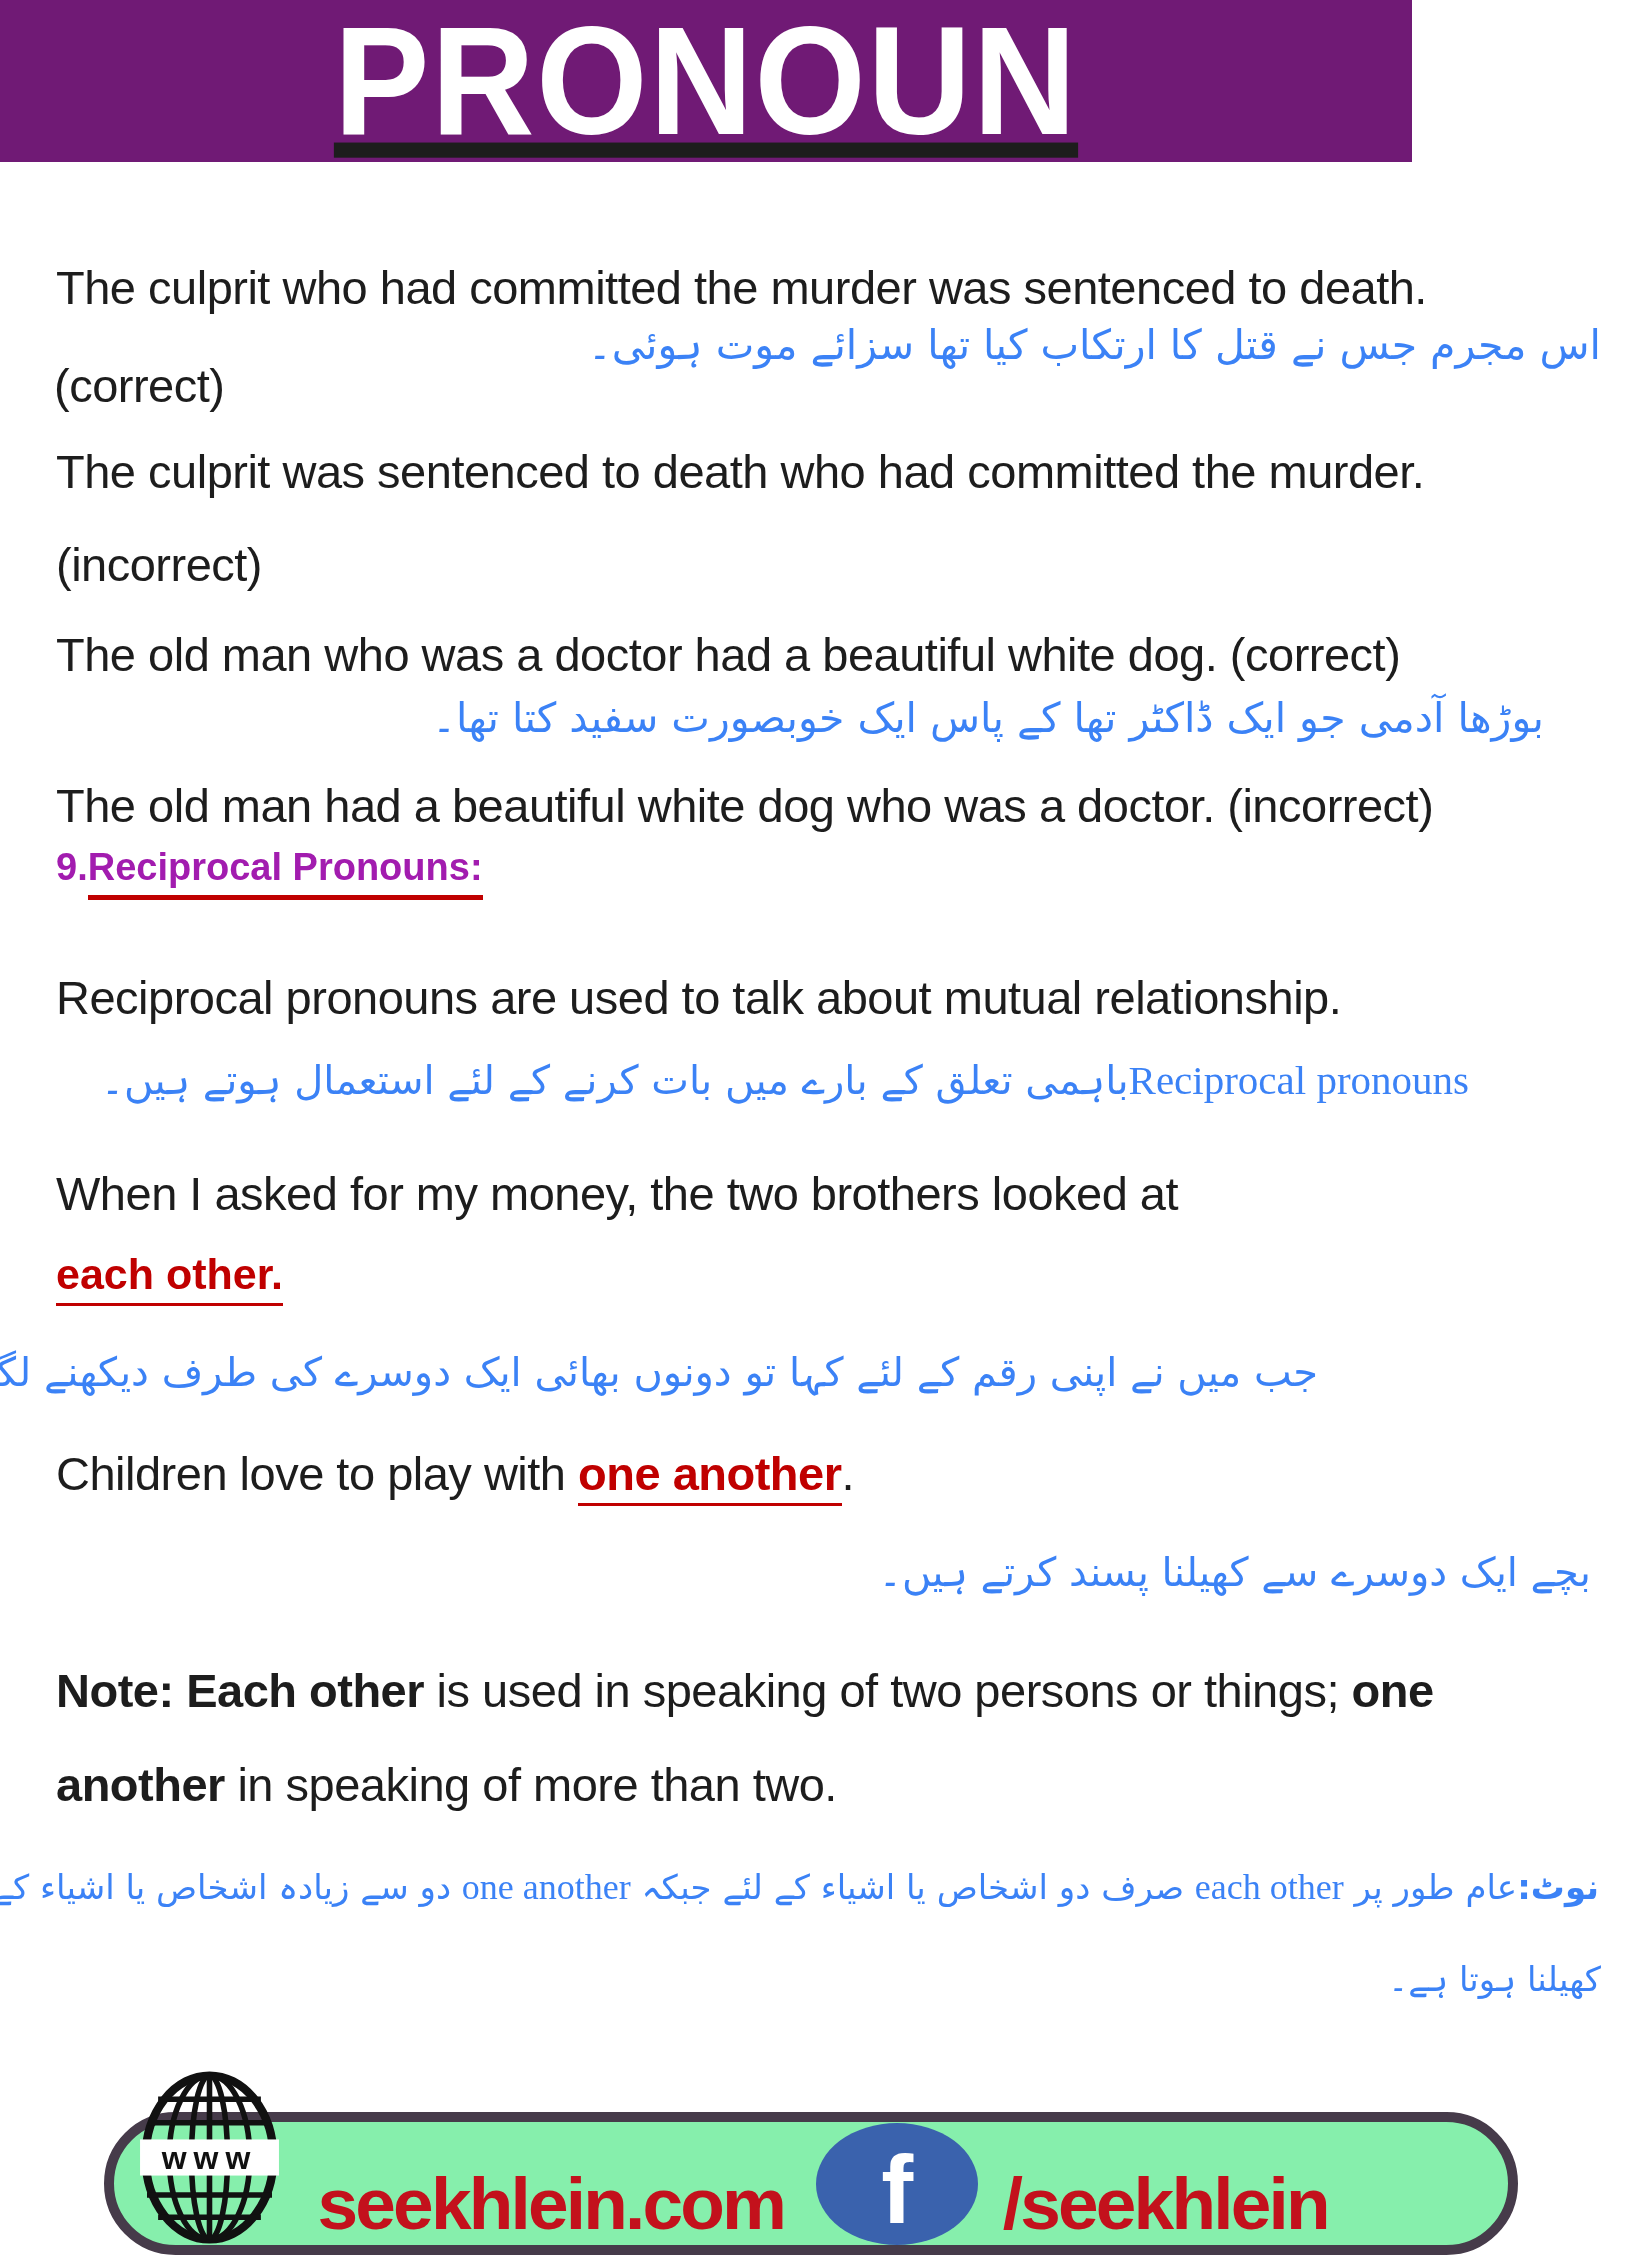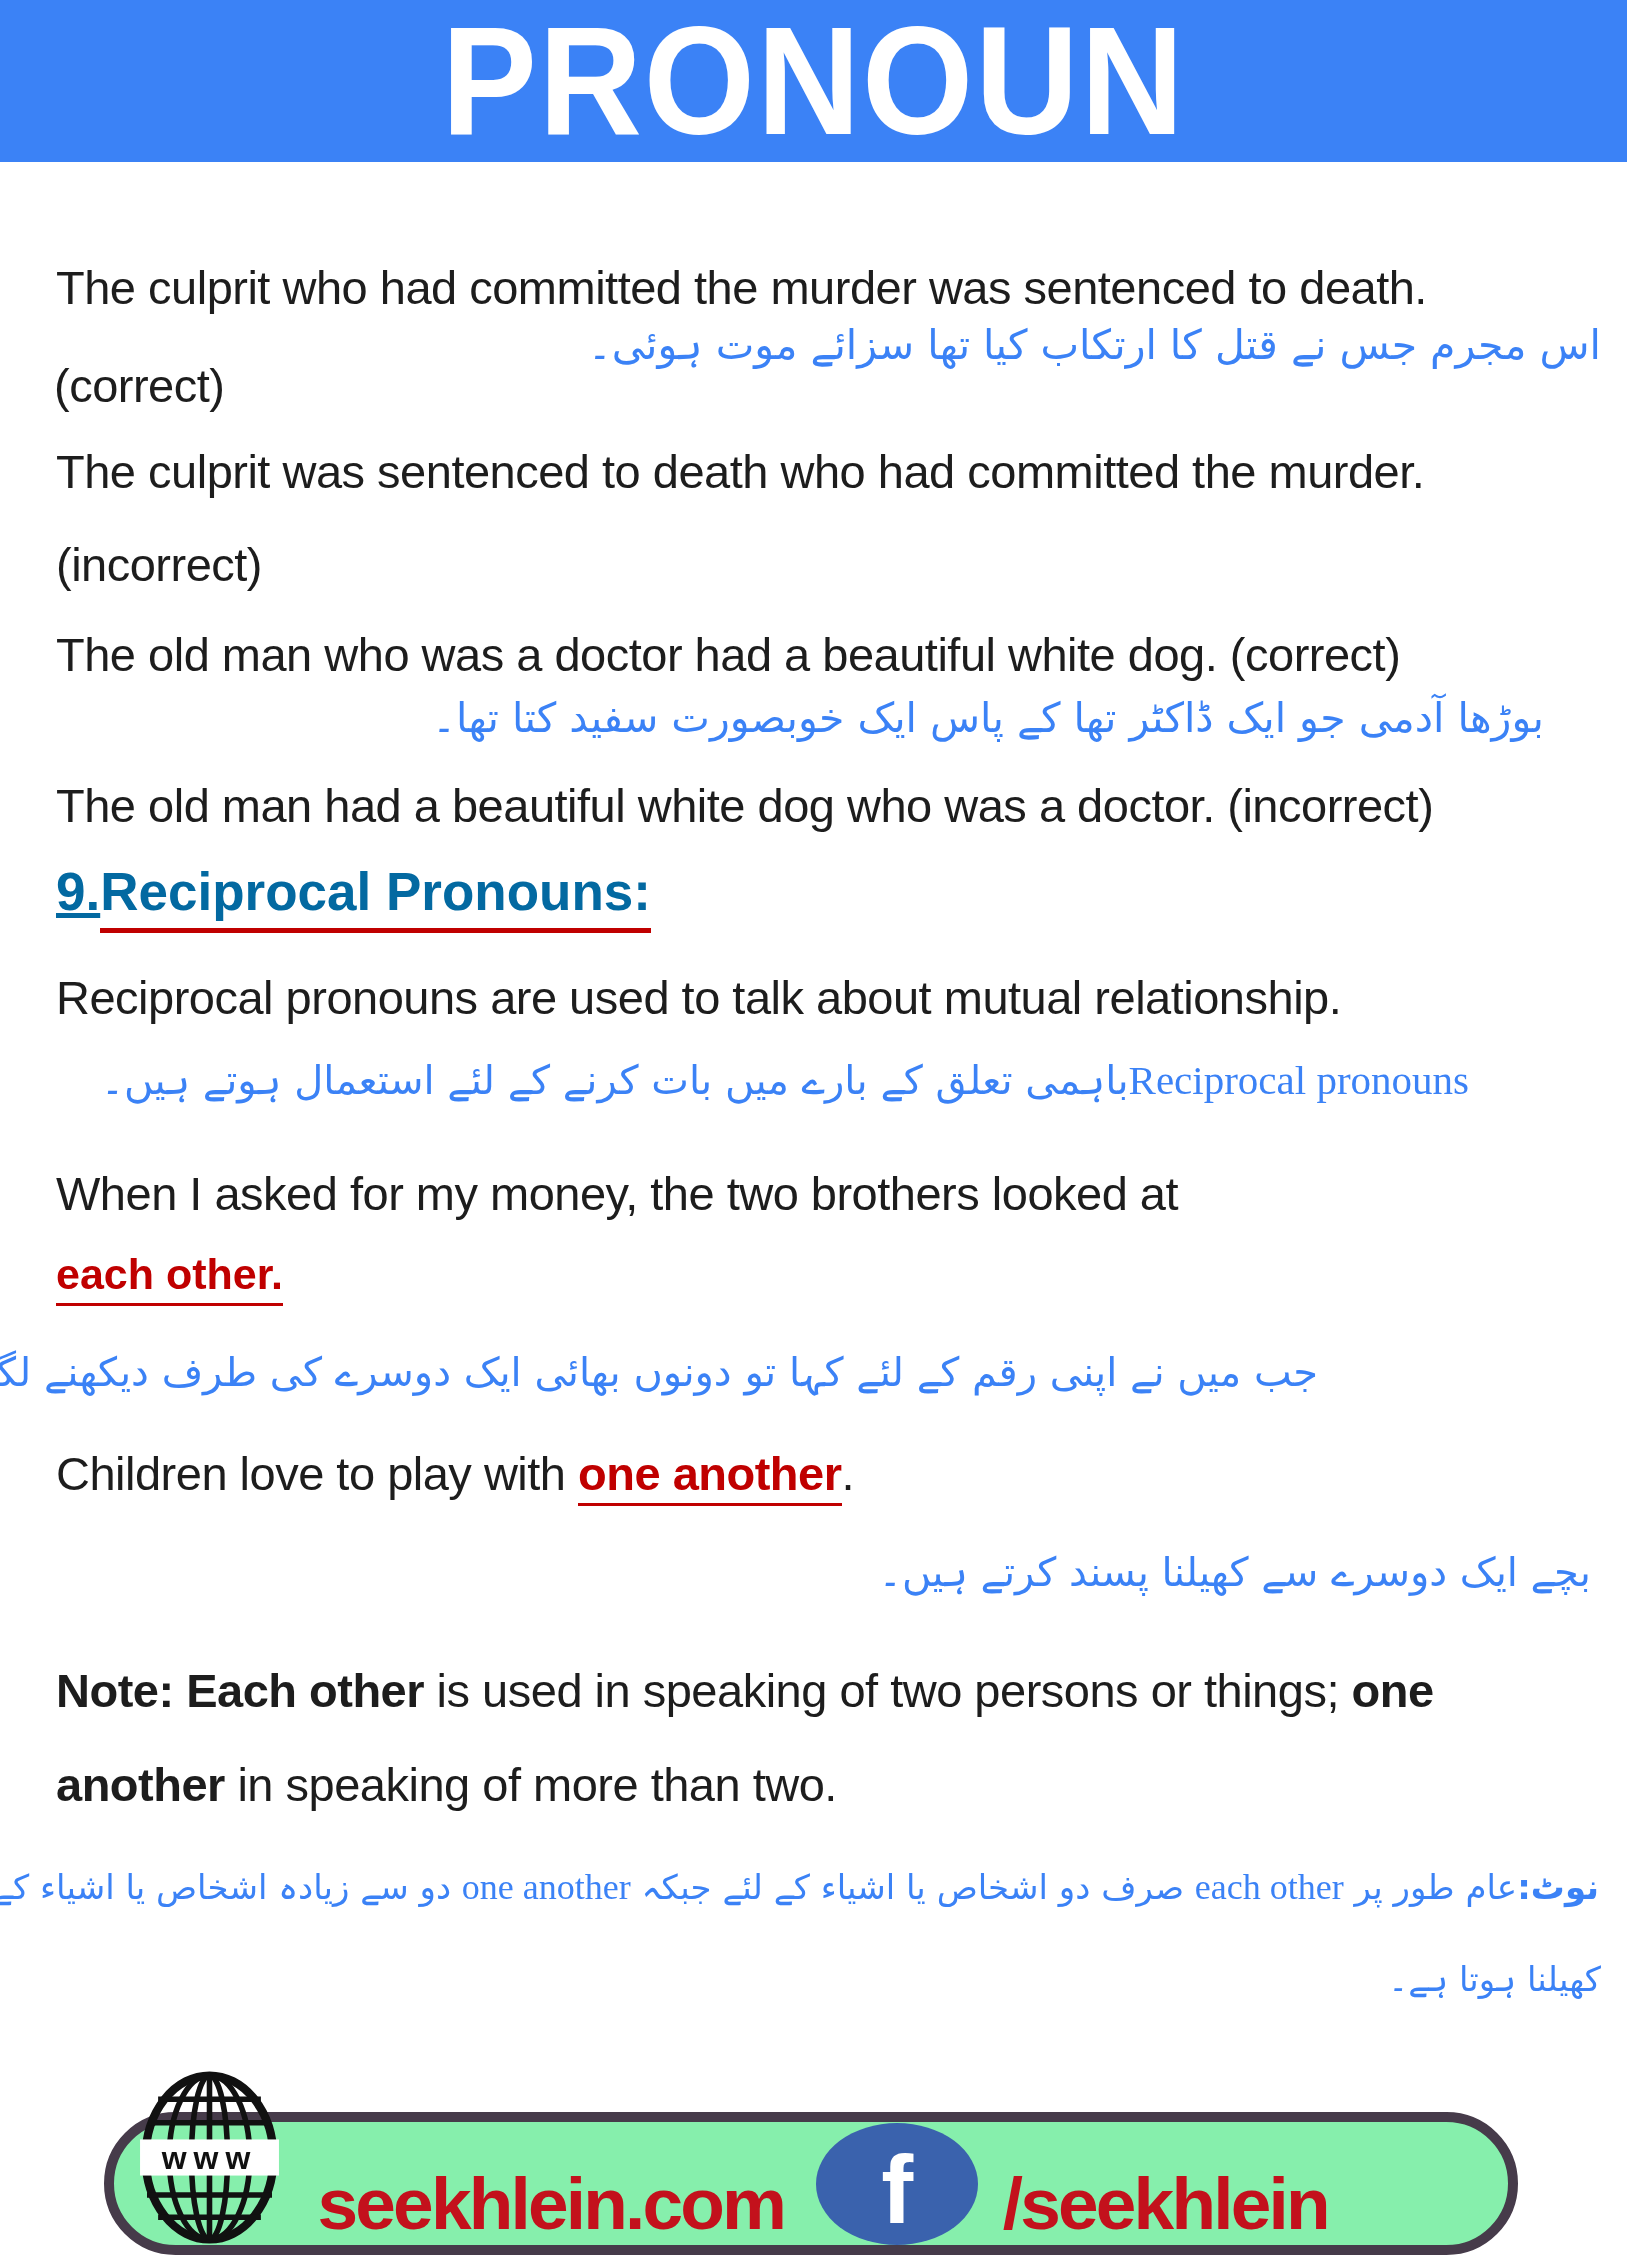--- a/index.html
+++ b/index.html
@@ -1,33 +1,33 @@
 <!DOCTYPE html>
 <html style="font-size:15px"><head>
 <meta charset="utf-8">
 <style>
   html,body{margin:0;padding:0;background:#ffffff;}
   .page{position:relative;width:1627px;height:2260px;background:#ffffff;overflow:hidden;
         font-family:"Liberation Sans", sans-serif;color:#1d1d1d;}
   
-  .header{position:absolute;left:0;top:0;width:1627px;height:162px;background:#3b82f6;
-          display:flex;align-items:center;justify-content:center;}
+  .header{position:absolute;left:0;top:0;width:1412px;height:162px;background:#701a75;
+          display:flex;align-items:center;justify-content:center;text-decoration:underline;}
   .header h1{margin:0;color:#ffffff;font-size:143px;font-weight:bold;letter-spacing:1.9px;
              line-height:162px;transform:scaleY(1.08);}
   
   .en{position:absolute;font-size:47px;letter-spacing:-0.5px;white-space:nowrap;color:#1d1d1d;}
   
   .ur{position:absolute;direction:rtl;text-align:right;font-family:"DejaVu Sans",sans-serif;
       font-size:40px;line-height:1.45;white-space:nowrap;color:#3b82f6;}
   .ur .latin{font-family:"Liberation Serif",serif;font-size:41px;direction:ltr;unicode-bidi:embed;}
   .ur-note{font-size:34px;}
   .ur-note .latin{font-size:36px;}
   .ur-bold{font-weight:bold;}
   
-  .heading{position:absolute;font-size:53px;font-weight:bold;color:#0369a1;white-space:nowrap;text-decoration:underline;}
+  .heading{position:absolute;font-size:38px;font-weight:bold;color:#a21caf;white-space:nowrap;}
   .heading .underlined{display:inline-block;border-bottom:5.6px solid #c00000;padding-bottom:5.6px;}
   
   .hl-block{position:absolute;font-size:43px;font-weight:bold;color:#c00000;white-space:nowrap;}
   .hl-block .underlined{display:inline-block;border-bottom:3.8px solid #c00000;padding-bottom:3.8px;}
   .hl-inline{color:#c00000;font-weight:bold;display:inline-block;border-bottom:3.8px solid #c00000;padding-bottom:1.9px;}
   .semibold{font-weight:bold;}
   
   .footer{position:absolute;left:104px;top:2112px;width:1414px;height:143px;box-sizing:border-box;
           background:#86efac;border:10.4px solid #463b4a;border-radius:75px;
           display:flex;align-items:flex-end;}

